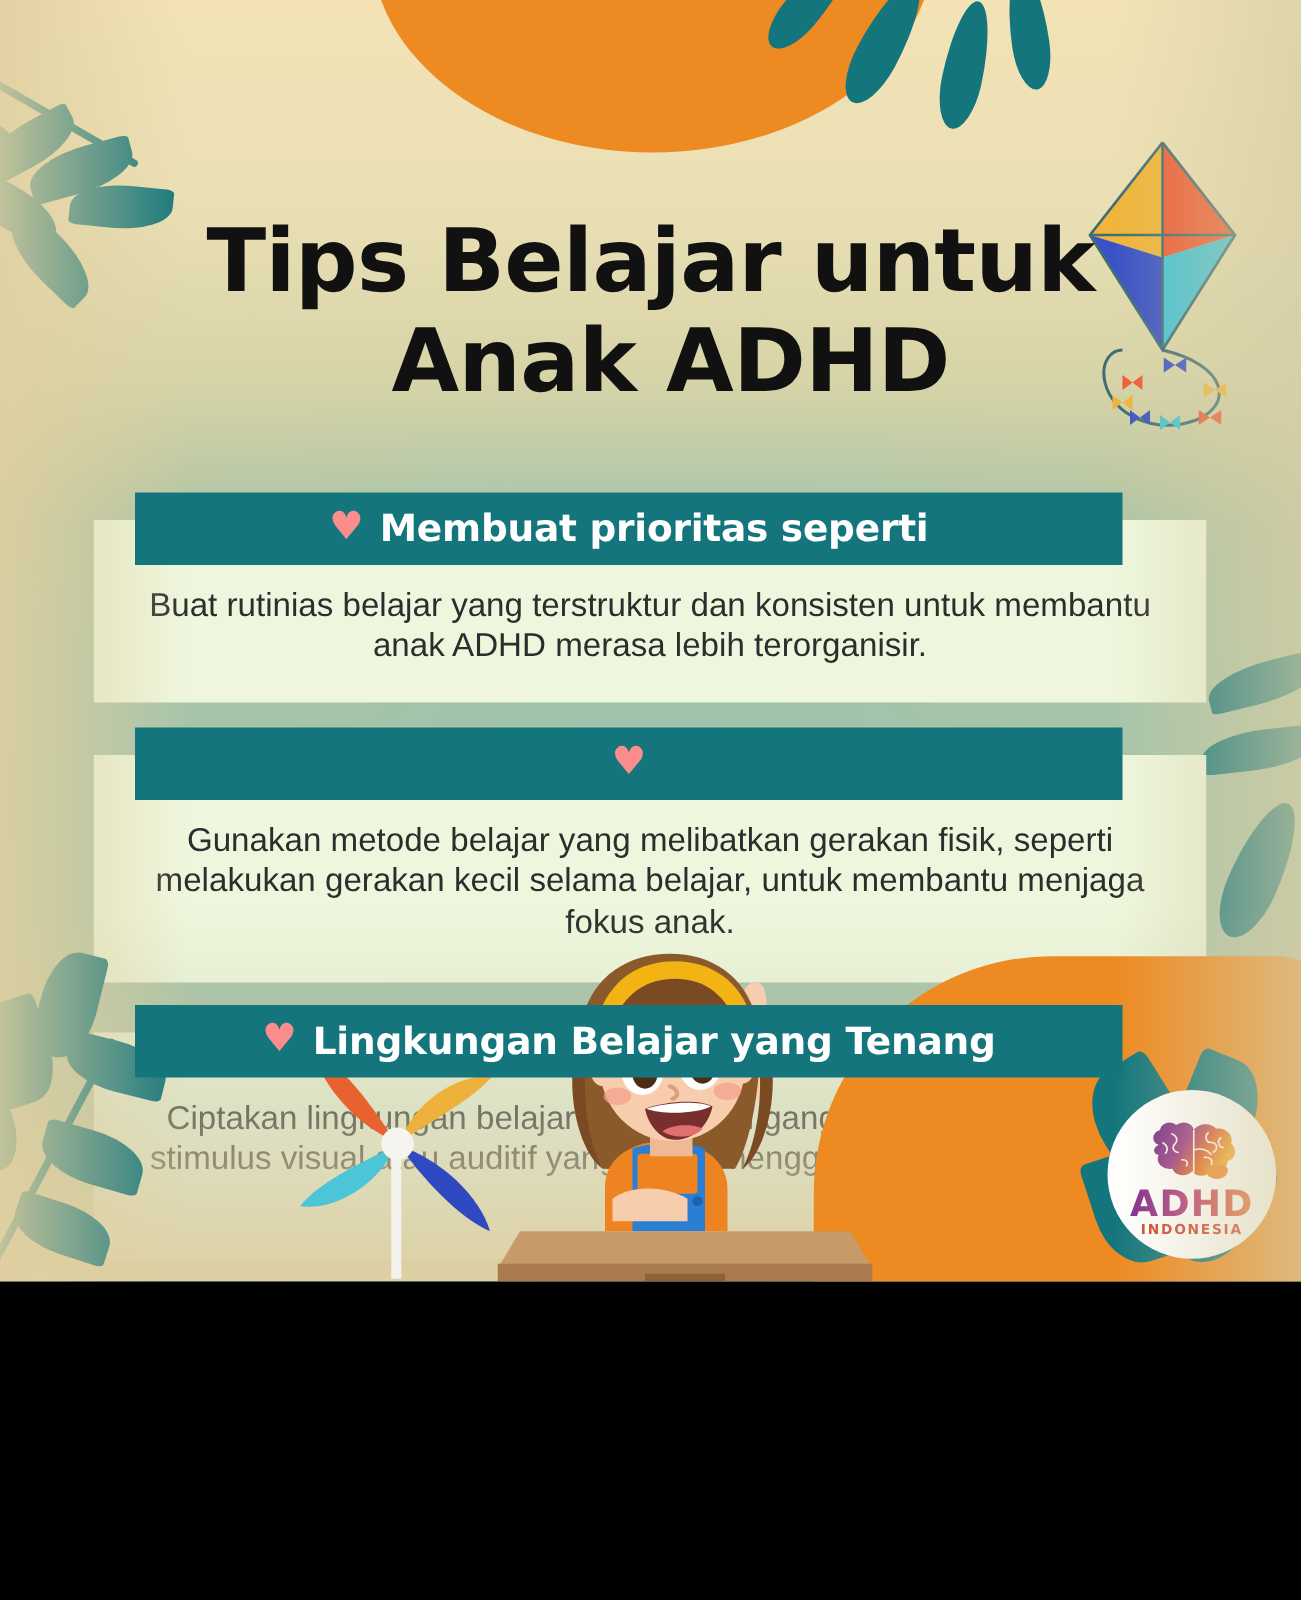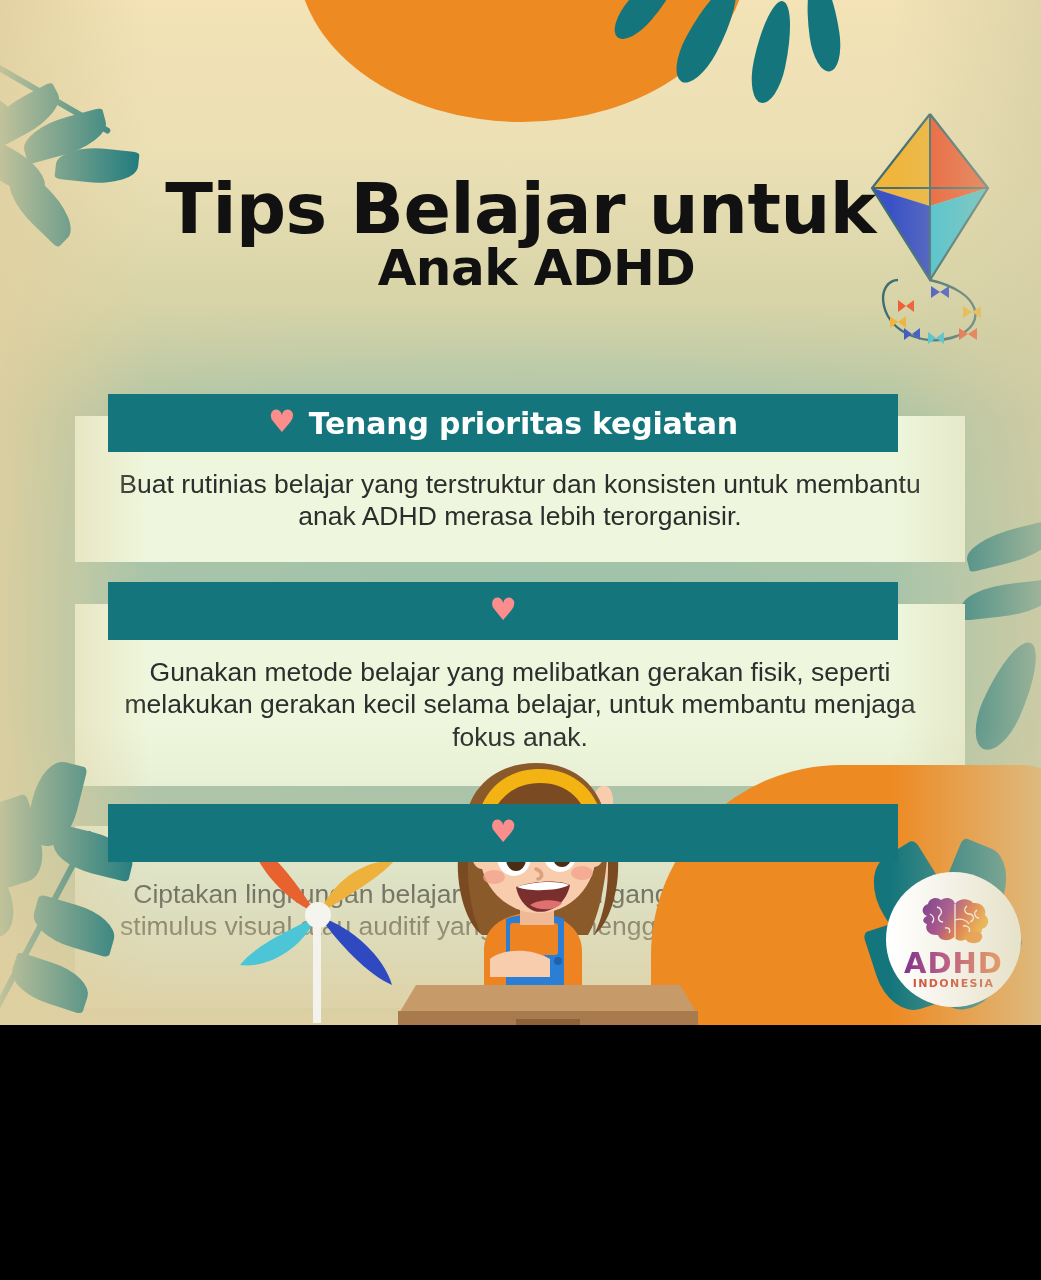--- a/index.html
+++ b/index.html
@@ -49,21 +49,21 @@
   #kite{ position:absolute; left:862px; top:110px; width:135px; height:235px; }
 
   
   #title{
     position:absolute; left:0; top:176px; width:1041px;
     text-align:center; color:#111; line-height:0.97;
     font-weight:700; letter-spacing:-0.5px;
     font-family:"DejaVu Sans", sans-serif;
   }
   #title .l1{ display:block; font-size:70px; }
-  #title .l2{ display:block; font-size:50px; margin-top:0;padding-left:32px; }
+  #title .l2{ display:block; font-size:70px; margin-top:12px;padding-left:32px; }
 
   
   .card{ position:absolute; left:75px; width:890px; }
   .card .body{
     position:absolute; left:0; top:22px; width:890px;
     background:#eef7dd;
     padding:52px 30px 26px 30px;
     text-align:center;
     color:#2d2d2d;
     font-size:26.5px;
@@ -169,35 +169,36 @@
 
   <div id="title">
     <span class="l1">Tips Belajar untuk</span>
     <span class="l2">Anak ADHD</span>
   </div>
 
   <div class="card" id="card1">
     <div class="body">Buat rutinias belajar yang terstruktur dan konsisten untuk membantu anak ADHD merasa lebih terorganisir.</div>
     <div class="hdr">
       <span class="heart">♥</span>
-      <span>Tenang prioritas kegiatan</span>
+      <span>Membuat prioritas seperti</span>
     </div>
   </div>
 
   <div class="card" id="card2">
     <div class="body">Gunakan metode belajar yang melibatkan gerakan fisik, seperti melakukan gerakan kecil selama belajar, untuk membantu menjaga fokus anak.</div>
     <div class="hdr">
       <span class="heart">♥</span>
     </div>
   </div>
 
   <div class="card" id="card3">
     <div class="body">Ciptakan lingkungan belajar yang minim gangguan dengan sedikit stimulus visual atau auditif yang dapat mengganggu perhatian anak.</div>
     <div class="hdr">
       <span class="heart">♥</span>
+      <span>Lingkungan Belajar yang Tenang</span>
     </div>
   </div>
 
   <div class="botwash"></div>
 
   <div class="orange-bot"></div>
 
   <div style="position:absolute;right:2px;bottom:10px;width:180px;height:180px;">
     <div class="leaf" style="left:20px;top:14px;width:66px;height:98px;border-radius:50% 8% 50% 8%;transform:rotate(-32deg);"></div>
     <div class="leaf" style="left:84px;top:10px;width:60px;height:96px;border-radius:8% 50% 8% 50%;transform:rotate(22deg);"></div>

